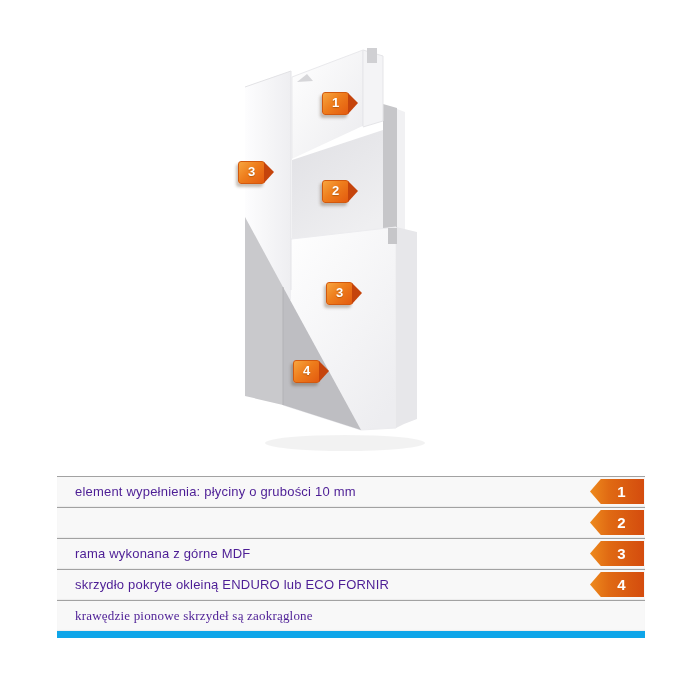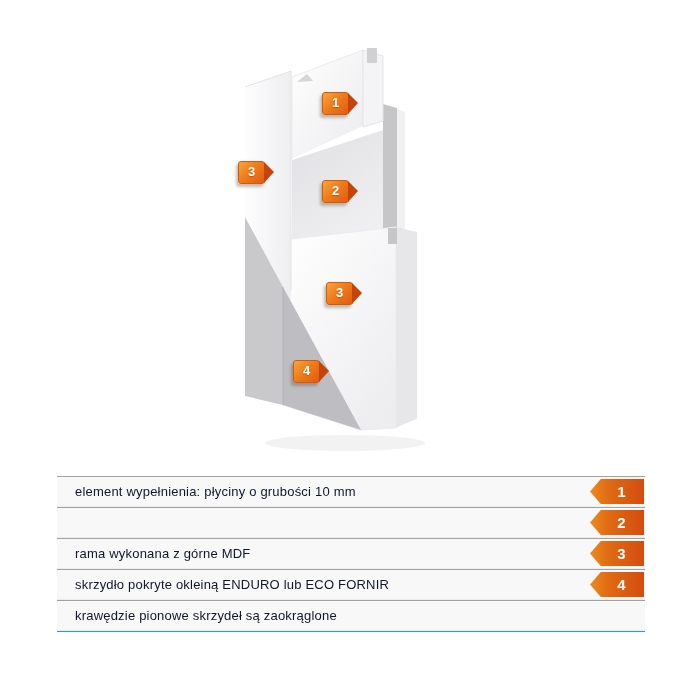--- a/index.html
+++ b/index.html
@@ -21,23 +21,23 @@
         border-left:10px solid #c5440c;}
   .dtag-num{display:block;width:25px;text-align:center;line-height:20px;
         color:#ffffff;font-weight:bold;font-size:13px;
         text-shadow:0 1px 1px rgba(120,60,0,.45);}
 
   
   .spec-table{position:absolute;left:57px;top:476px;width:588px;}
   .trow{position:relative;height:30px;border-top:1px solid #a2a2a2;
         background:#f8f8f8;
         box-shadow:0 -1px 1px rgba(0,0,0,.05) inset;}
-  .trow:last-child{border-bottom:1px solid #0ea5e9;}
+  .trow:last-child{border-bottom:7px solid #0ea5e9;font-family:Liberation Serif, serif;}
   .tlabel{position:absolute;left:18px;top:0;line-height:30px;
-        font-size:13px;color:#0f172a;letter-spacing:.2px;white-space:nowrap;}
+        font-size:13px;color:#4c1d95;letter-spacing:.2px;white-space:nowrap;}
   .tbadge{position:absolute;right:1px;top:2px;width:54px;height:25px;
         clip-path:polygon(0 50%,20% 0,100% 0,100% 100%,20% 100%);
         background:linear-gradient(90deg,#ee8a1d 0%,#e06a13 35%,#d44c0e 100%);
         color:#ffffff;font-weight:bold;font-size:15px;text-align:center;
         line-height:25px;padding-left:9px;box-sizing:border-box;}
 </style>
 </head>
 <body>
 
 <div class="diagram">

